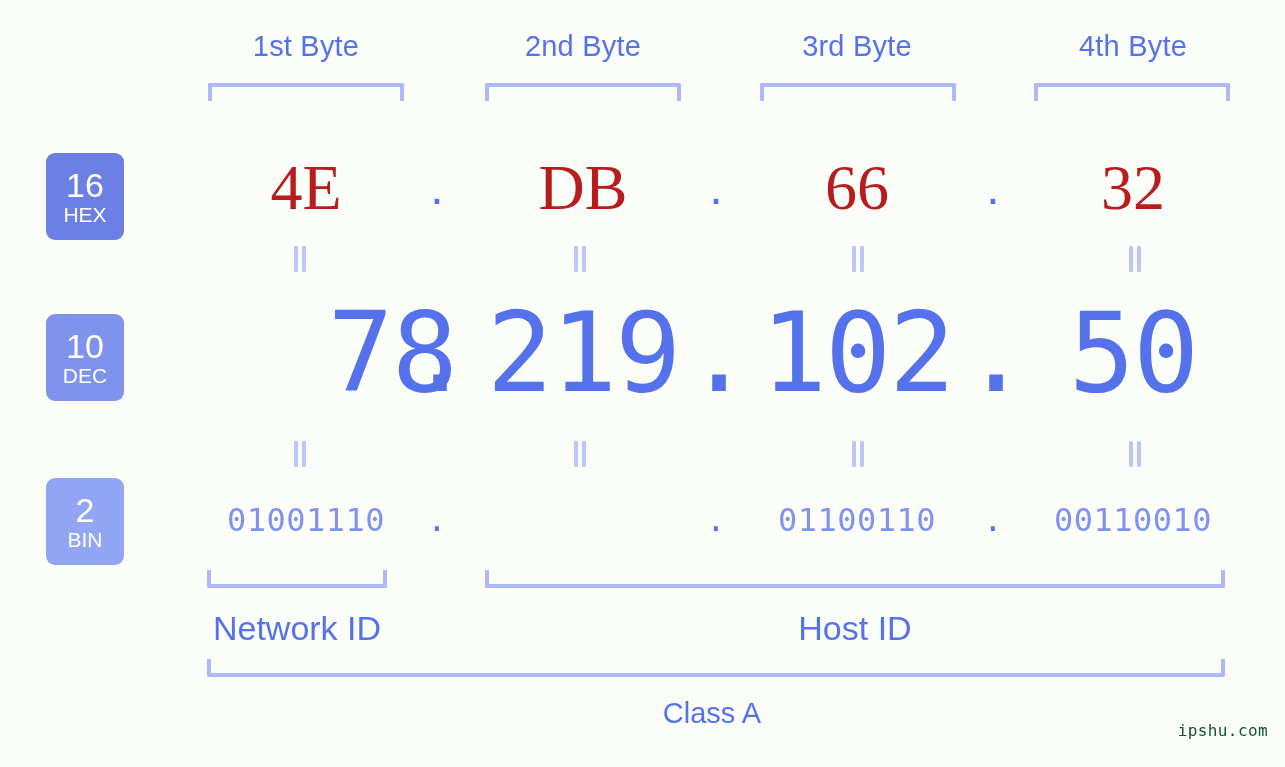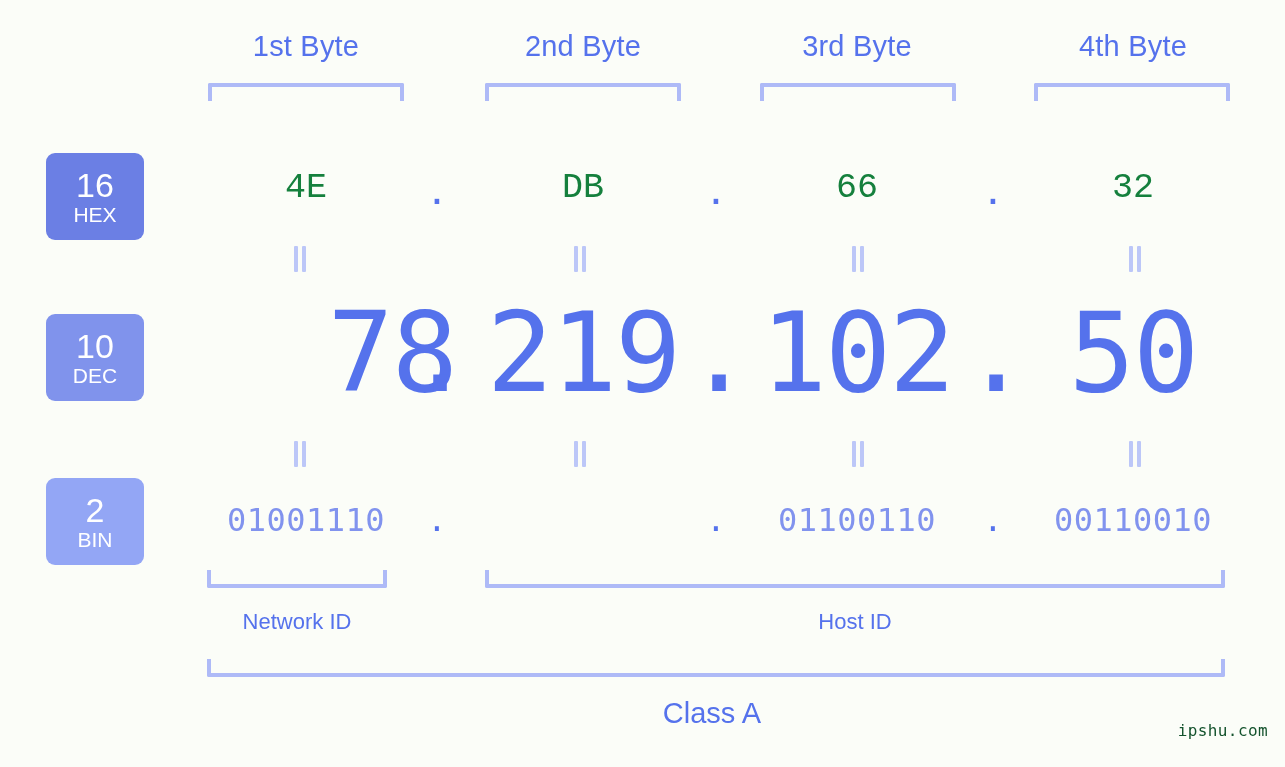--- a/index.html
+++ b/index.html
@@ -57,21 +57,21 @@
     border-left: 4px solid #aebaf7;
     border-right: 4px solid #aebaf7;
     border-top-left-radius: 2px;
     border-top-right-radius: 2px;
   }
 
   
   .badge {
     position: absolute;
     left: 46px;
-    width: 98px;
+    width: 78px;
     border-radius: 9px;
     color: #ffffff;
     text-align: center;
     display: flex;
     flex-direction: column;
     justify-content: center;
     line-height: 1;
   }
   .badge .num {
     font-size: 34px;
@@ -102,23 +102,23 @@
   }
   .dot {
     position: absolute;
     text-align: center;
     white-space: nowrap;
   }
 
   
   #row-hex { top: 150px; height: 80px; }
   #row-hex .cell {
-    font-size: 35px;
-    color: #15803d;
-    font-family: Liberation Mono, monospace;
+    font-size: 64px;
+    color: #b91c1c;
+    font-family: Liberation Serif, serif;
     line-height: 76px;
   }
   #row-hex .dot {
     font-size: 48px;
     color: #5572ec;
     font-family: "Liberation Sans", sans-serif;
     line-height: 76px;
   }
 
   
@@ -184,21 +184,21 @@
     border-bottom-right-radius: 2px;
   }
   #bracket-network { top: 570px; }
   #bracket-host    { top: 570px; }
   #bracket-class   { top: 659px; }
 
   
   .section-label {
     position: absolute;
     text-align: center;
-    font-size: 22px;
+    font-size: 34px;
     color: #5572ec;
     font-family: "Liberation Sans", sans-serif;
     white-space: nowrap;
   }
   #label-network { top: 609px; }
   #label-host    { top: 609px; }
   #label-class   { top: 697px; font-size: 29px; }
 
   
   #watermark {

